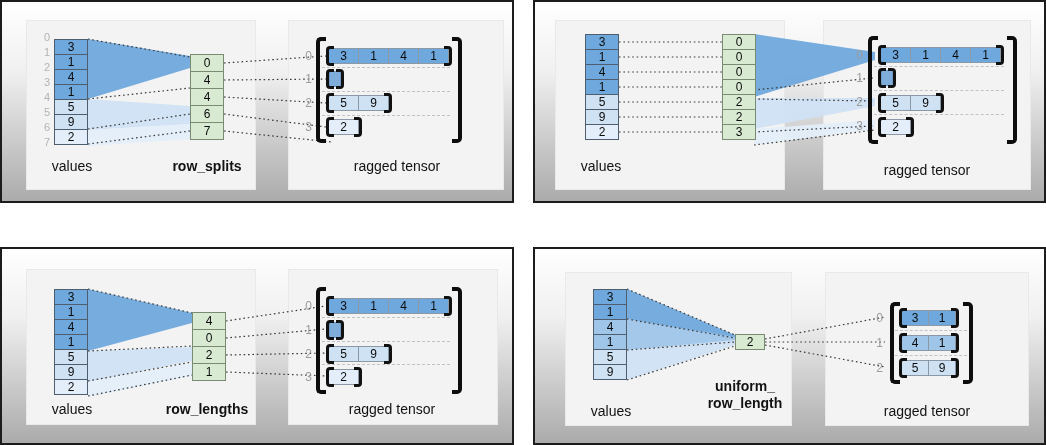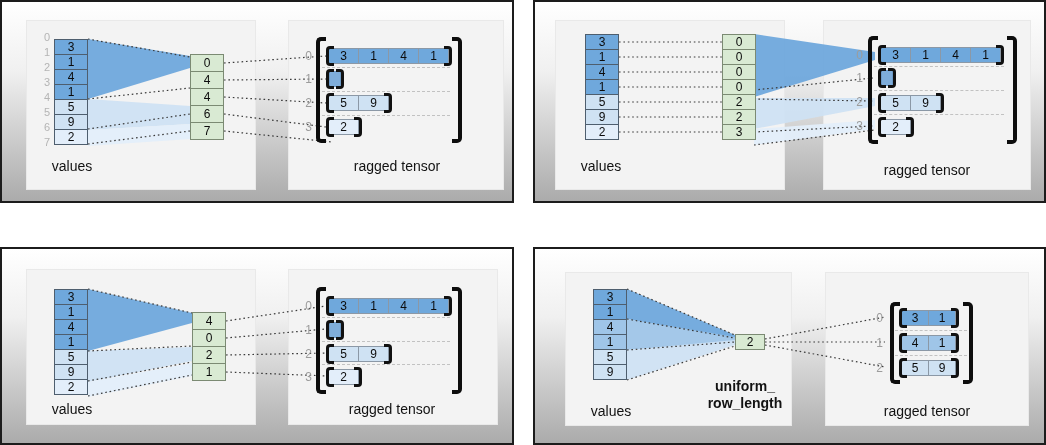--- a/index.html
+++ b/index.html
@@ -78,20 +78,21 @@
 
     <div class="col" style="left:188px;top:52px;">
       <div class="cell g">0</div>
       <div class="cell g">4</div>
       <div class="cell g">4</div>
       <div class="cell g">6</div>
       <div class="cell g">7</div>
     </div>
 
     <div class="lab" style="left:30px;top:156px;width:80px;">values</div>
+    <div class="lab b" style="left:140px;top:156px;width:130px;">row_splits</div>
     <div class="lab" style="left:310px;top:156px;width:170px;">ragged tensor</div>
 
     <div class="ob lft" style="left:314px;top:35px;height:106px;"></div>
     <div class="ob rgt" style="left:450px;top:35px;height:106px;"></div>
     <div class="sep" style="left:320px;top:65px;width:128px;"></div>
     <div class="sep" style="left:320px;top:89px;width:128px;"></div>
     <div class="sep" style="left:320px;top:113px;width:128px;"></div>
 
     <span class="rlab" style="left:294px;top:47px;">0</span>
     <span class="rlab" style="left:294px;top:70px;">1</span>
@@ -238,20 +239,21 @@
     </div>
 
     <div class="col" style="left:190px;top:63px;">
       <div class="cell g">4</div>
       <div class="cell g">0</div>
       <div class="cell g">2</div>
       <div class="cell g">1</div>
     </div>
 
     <div class="lab" style="left:30px;top:152px;width:80px;">values</div>
+    <div class="lab b" style="left:140px;top:152px;width:130px;">row_lengths</div>
     <div class="lab" style="left:305px;top:152px;width:170px;">ragged tensor</div>
 
     <div class="ob lft" style="left:314px;top:38px;height:107px;"></div>
     <div class="ob rgt" style="left:450px;top:38px;height:107px;"></div>
     <div class="sep" style="left:320px;top:68px;width:128px;"></div>
     <div class="sep" style="left:320px;top:92px;width:128px;"></div>
     <div class="sep" style="left:320px;top:115px;width:128px;"></div>
 
     <span class="rlab" style="left:294px;top:50px;">0</span>
     <span class="rlab" style="left:294px;top:74px;">1</span>

